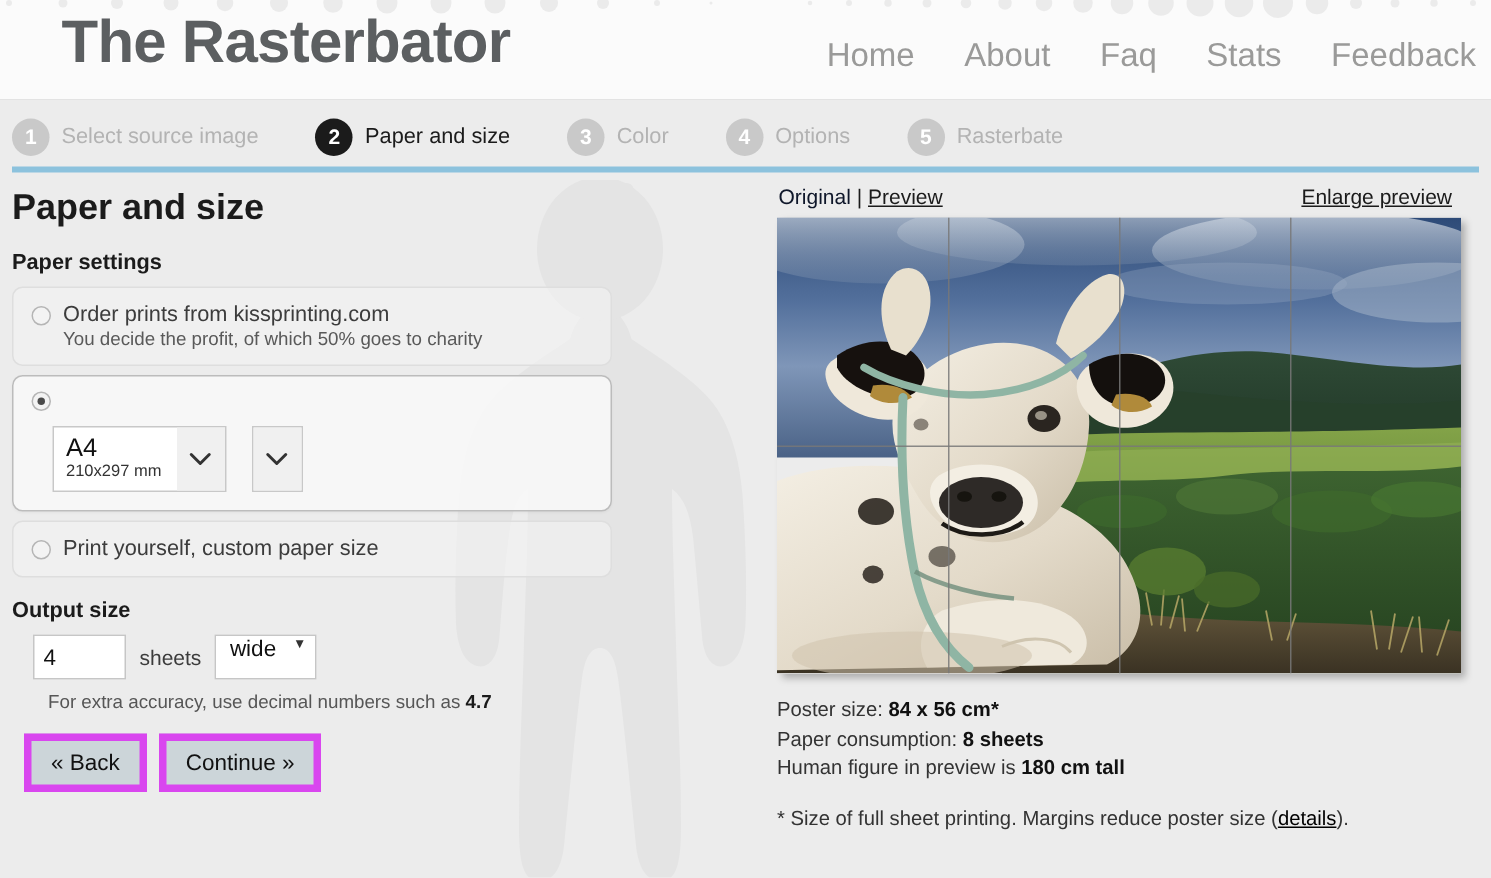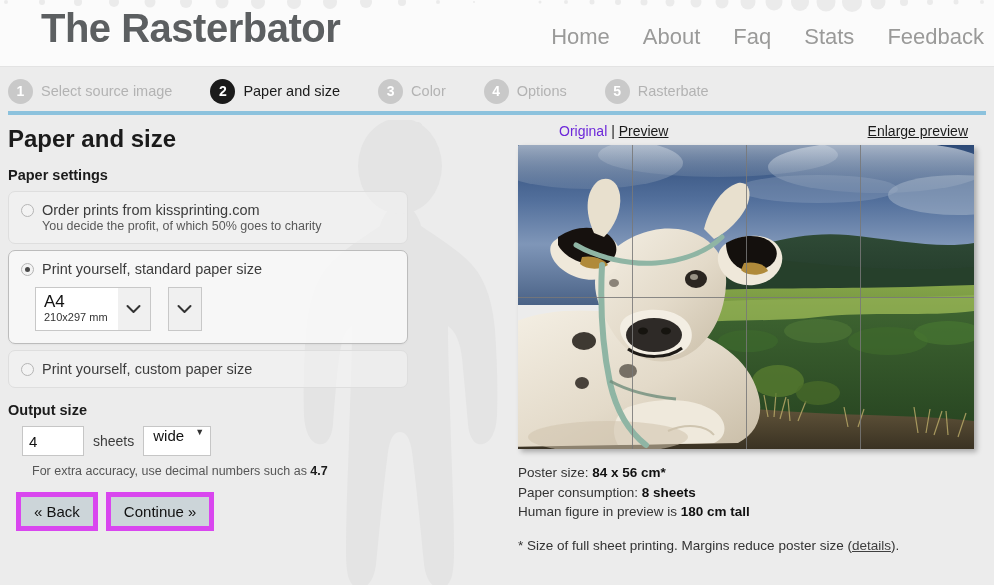--- a/index.html
+++ b/index.html
@@ -182,38 +182,38 @@
   }
 
   
   .prev-head {
     display: flex; justify-content: space-between; align-items: baseline;
     font-size: 14px; color: #1b1b1b;
     padding: 0 26px 6px 14px;
   }
   .prev-head a { color: #1b1b1b; text-decoration: underline; }
   .prev-head .sep { color: #1b1b1b; }
-  .prev-head .orig { color: #6d28d9; margin-left: 40px; }
+  .prev-head .orig { color: #0f172a; }
 
   .photo-wrap {
     position: relative;
     margin-left: 13px;
     width: 456px; height: 304px;
     box-shadow: 3px 3px 5px rgba(0,0,0,0.28);
     overflow: hidden;
   }
   .photo-wrap svg { display: block; }
   .grid-line { position: absolute; background: rgba(120,120,120,0.85); }
   .gl-v { width: 1px; top: 0; bottom: 0; }
   .gl-h { height: 1px; left: 0; right: 0; }
 
   .info { margin: 14px 0 0 13px; font-size: 13.5px; color: #333; line-height: 1.45; }
   .info b { color: #111; }
   .info .foot { margin-top: 14px; color: #333; }
-  .info a { color: #404040; }
+  .info a { color: #000000; }
 </style>
 </head>
 <body>
 
 <div id="page">
 
   <svg class="watermark" viewBox="0 0 260 470" xmlns="http://www.w3.org/2000/svg">
     <path fill="#e4e4e4" d="M118 2 C 98 4 86 22 85 46 C 84 62 87 76 92 86 C 86 92 82 98 80 106
       C 62 118 40 132 28 146 C 14 162 8 186 6 210 C 4 238 3 268 4 296
       C 5 312 10 322 18 324 C 26 326 32 318 33 304 C 35 278 37 252 40 232
@@ -312,21 +312,20 @@
         <div class="opt-row">
           <span class="radio"></span>
           <span class="opt-label">Order prints from kissprinting.com</span>
         </div>
         <div class="opt-sub">You decide the profit, of which 50% goes to charity</div>
       </div>
 
       <div class="option-box selected">
         <div class="opt-row">
           <span class="radio checked"></span>
-          <span class="opt-label">Print yourself, standard paper size</span>
         </div>
 
         <div class="selects">
           <div class="fake-select">
             <div class="fs-body">
               <div class="fs-main">A4</div>
               <div class="fs-sub">210x297 mm</div>
             </div>
             <div class="fs-arrow">
               <svg width="15" height="10" viewBox="0 0 15 10">

